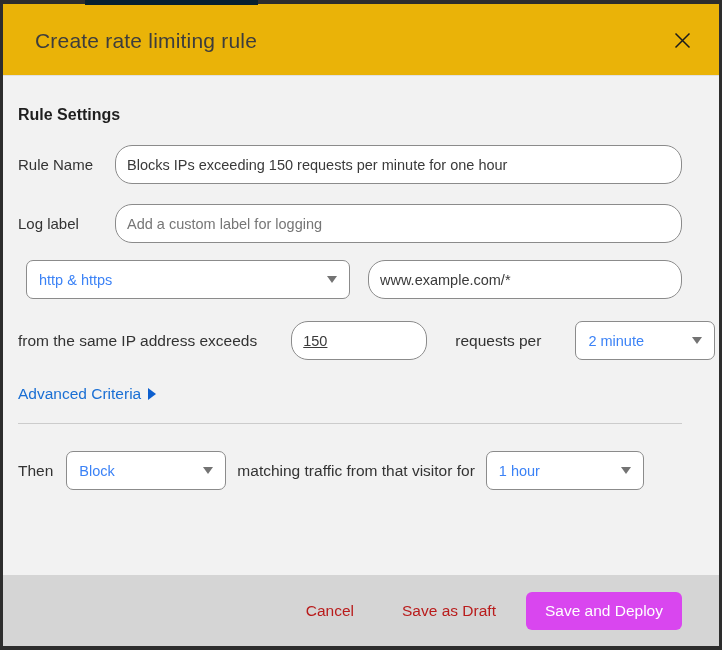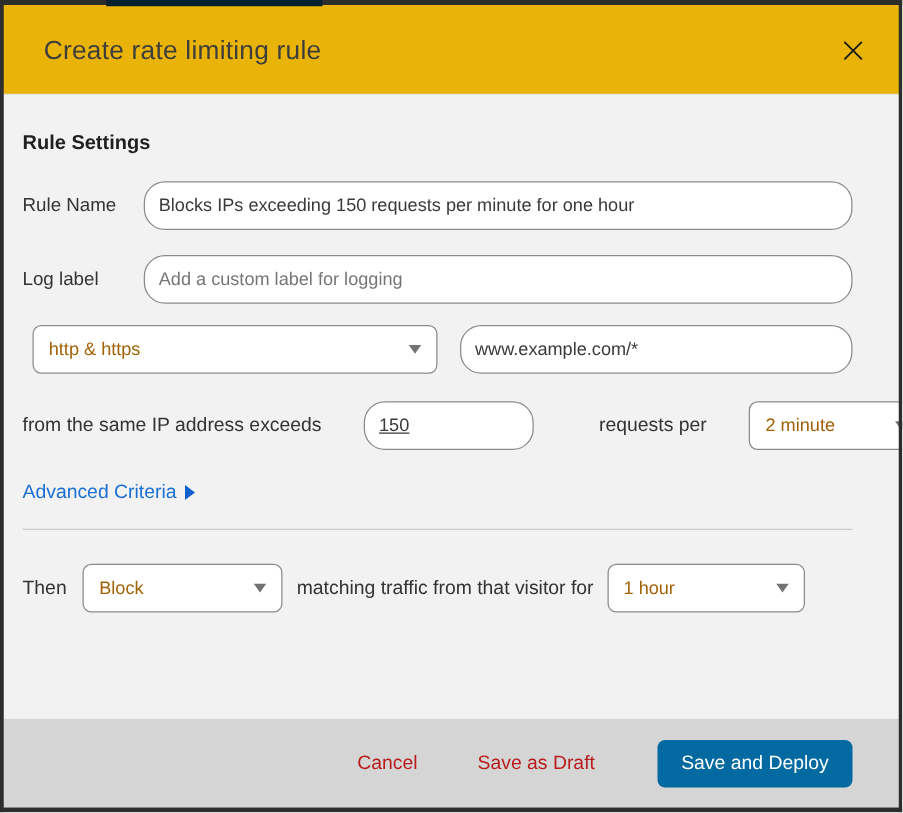--- a/index.html
+++ b/index.html
@@ -67,36 +67,36 @@
     height: 39px;
     border: 1px solid #8b8b8b;
     border-radius: 7px;
     background: #ffffff;
     display: flex;
     align-items: center;
     padding: 0 12px;
     cursor: pointer;
     flex: none;
   }
-  .combobox .cb-value { font-size: 14.5px; color: #a16207; }
+  .combobox .cb-value { font-size: 14.5px; color: #3b82f6; }
   .caret {
     margin-left: auto;
     width: 0; height: 0;
     border-left: 5.5px solid transparent;
     border-right: 5.5px solid transparent;
     border-top: 7px solid #737373;
   }
   .cb-scheme   { width: 324px; }
   .cb-period   { width: 140px; }
   .cb-action   { width: 160px; }
   .cb-duration { width: 158px; }
 
   .row-threshold { margin-top: 22px; gap: 24px; }
   .inline-text { font-size: 15.5px; color: #333333; white-space: nowrap; }
-  .input-requests { width: 136px; margin: 0 28px 0 10px; flex: none; text-decoration: underline; }
+  .input-requests { width: 136px; margin: 0 4px 0 10px; flex: none; text-decoration: underline; }
   .row-threshold .inline-text.after { margin-right: 10px; }
 
   .advanced-link {
     margin-top: 25px;
     display: inline-flex;
     align-items: center;
     font-size: 15.5px;
     color: #1a6fd4;
     cursor: pointer;
   }
@@ -127,29 +127,29 @@
   }
   .text-btn {
     background: none; border: none; cursor: pointer;
     font-family: "Liberation Sans", sans-serif;
     font-size: 15.5px; color: #b91c1c;
     padding: 8px 10px;
     text-align: right;
   }
   .text-btn.draft { margin-left: 28px; }
   .primary-btn {
-    margin-left: 40px;
+    margin-left: 20px;
     border: none; cursor: pointer;
     border-radius: 6px;
     padding: 0 19px;
     height: 38px;
     font-family: "Liberation Sans", sans-serif;
     font-size: 15.5px;
     color: #ffffff;
-    background: #0369a1;
+    background: #d946ef;
   }
 </style>
 </head>
 <body>
 
 <div class="window">
   <div class="edge-top"></div>
   <div class="edge-accent"></div>
   <div class="edge-left"></div>
   <div class="edge-right"></div>

